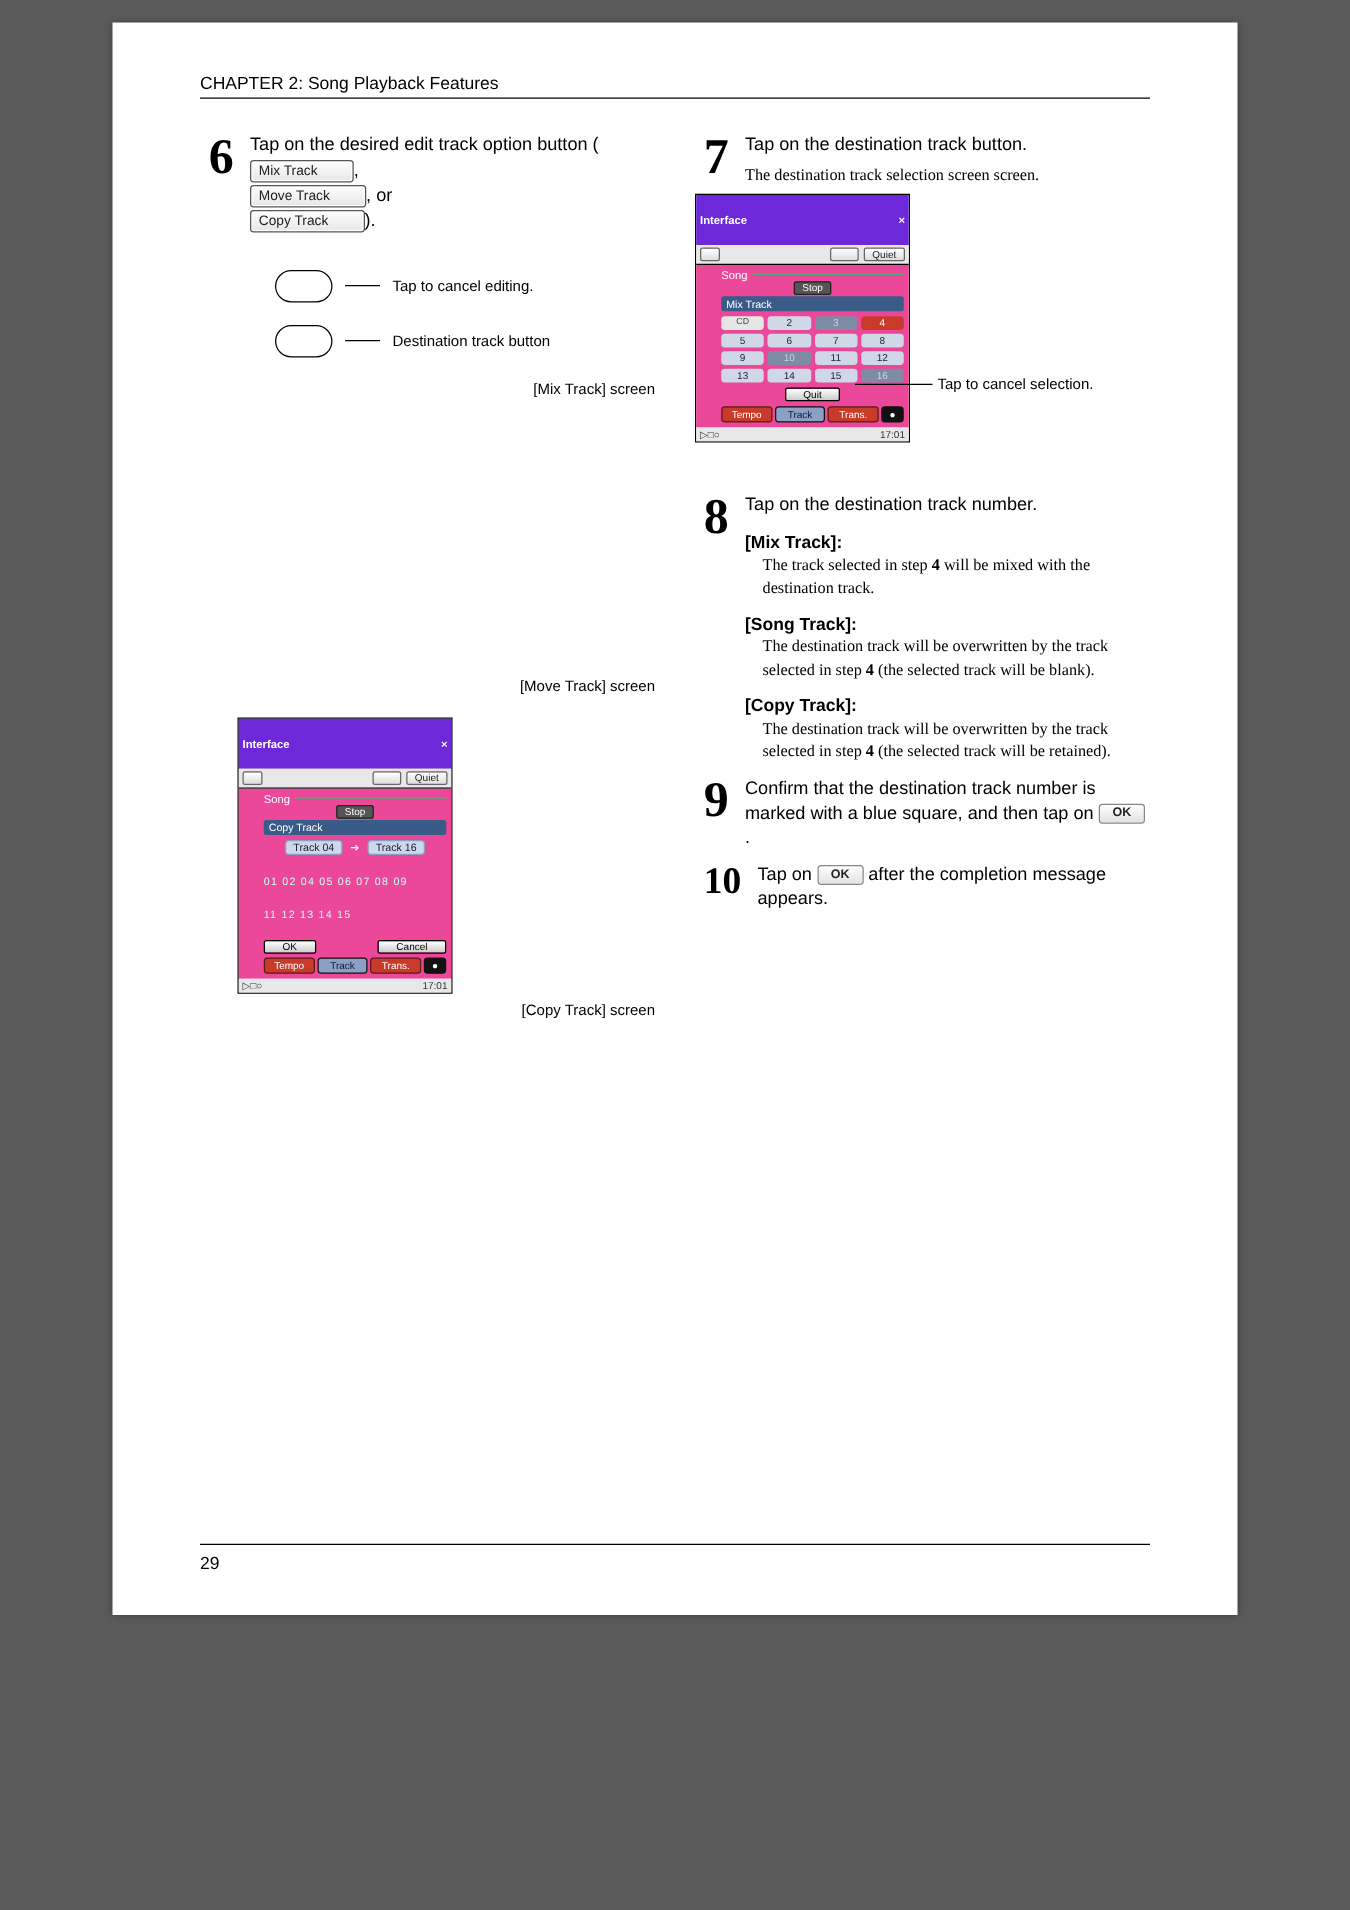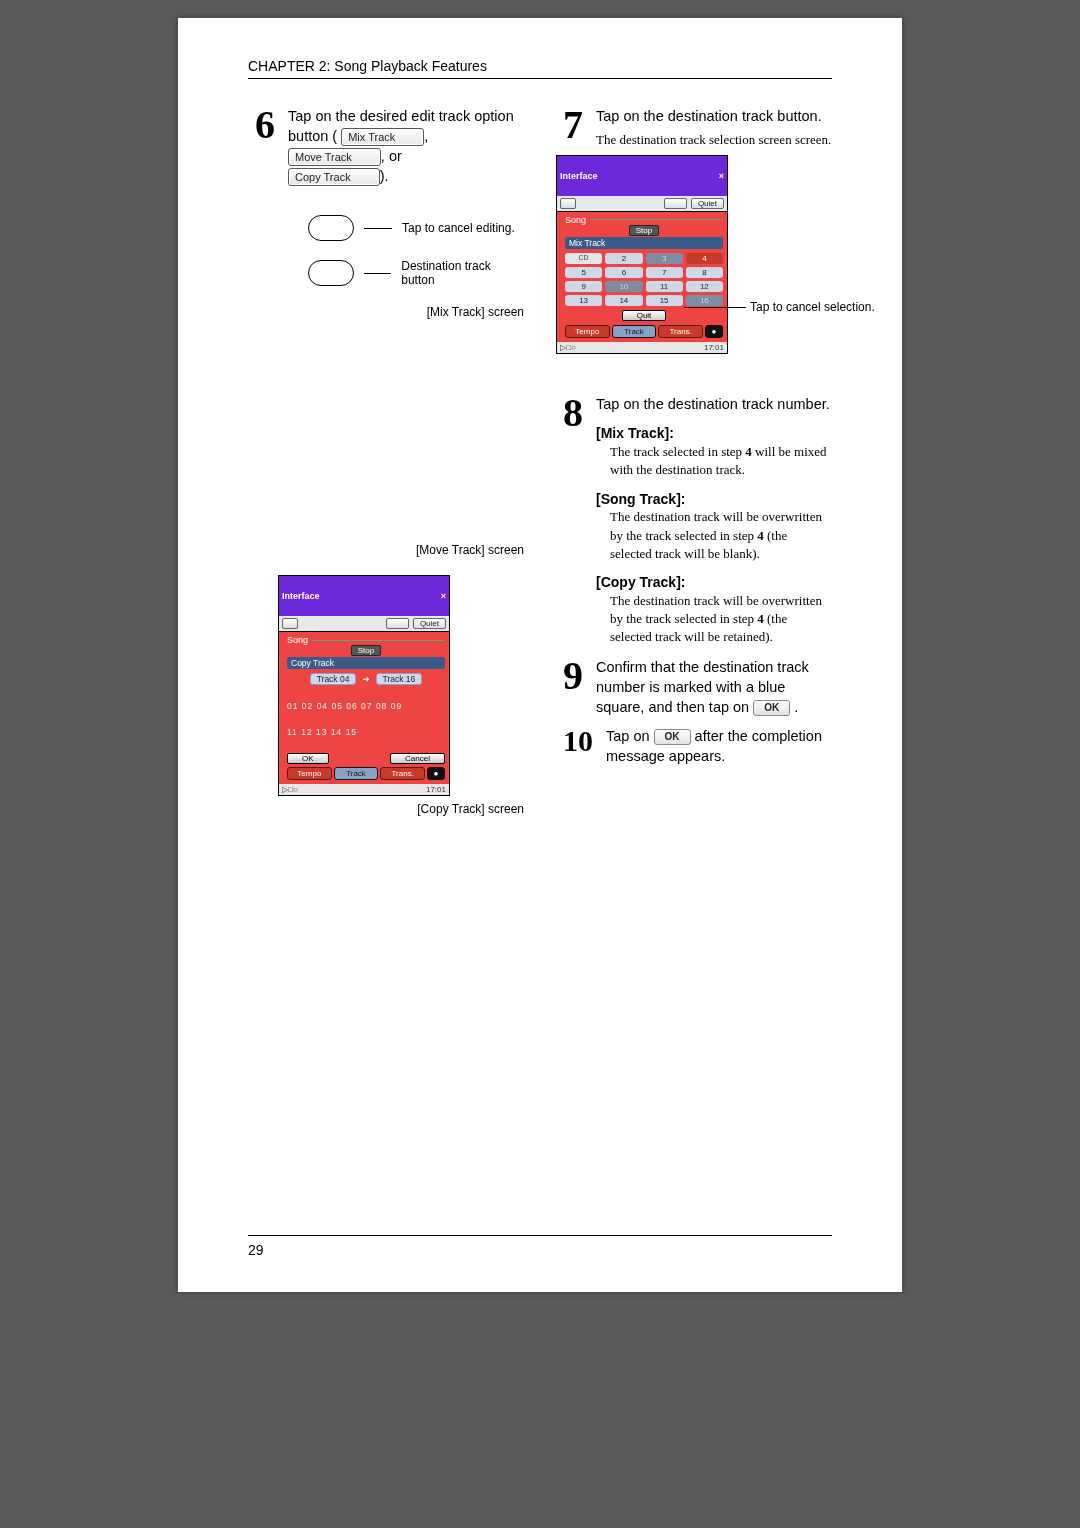--- a/index.html
+++ b/index.html
@@ -2,21 +2,21 @@
 <html><head>
 <meta charset="utf-8">
 <style>
   html, body {
     margin: 0;
     padding: 0;
     background: #5a5a5a;
     font-family: "Helvetica Neue", Arial, sans-serif;
   }
   .page {
-    width: 724px;
+    width: 900px;
     min-height: 1274px;
     background: #ffffff;
     margin: 18px auto;
     box-shadow: 0 0 6px rgba(0,0,0,0.4);
     position: relative;
     padding: 40px 70px 40px 70px;
     box-sizing: border-box;
     color: #000;
   }
   .header-line {
@@ -163,23 +163,23 @@
     border-bottom:1px solid #000;
   }
   .mini-btn {
     border:1px solid #666;
     border-radius:2px;
     background:linear-gradient(#fff,#ddd);
     padding:0 6px;
     font-size:8px;
   }
   .ss-body {
-    background: #ef4444;
+    background: #ec4899;
     color:#fff;
-    padding:3px 4px 4px 8px;
+    padding:3px 4px 4px 20px;
   }
   .ss-label {
     background:#3a5a88;
     padding:1px 4px;
     margin:2px 0;
     border-radius:2px;
     font-size:8.5px;
   }
   .grid {
     display:grid;

